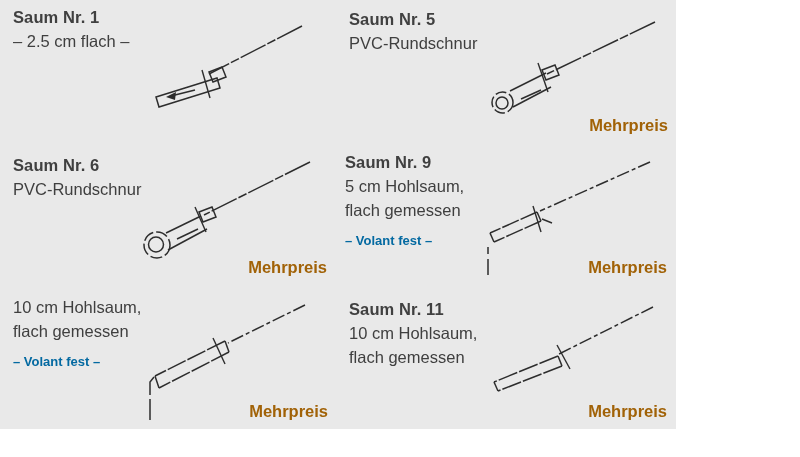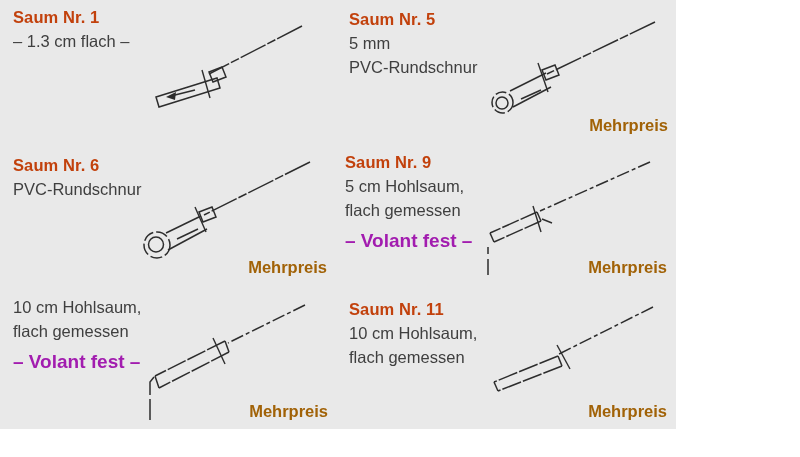--- a/index.html
+++ b/index.html
@@ -4,55 +4,54 @@
 <style>
   html,body{margin:0;padding:0;}
   body{
     width:800px;height:457px;position:relative;background:#ffffff;
     font-family:"Liberation Sans","DejaVu Sans",sans-serif;
     -webkit-font-smoothing:antialiased;overflow:hidden;
   }
   .sheet{position:absolute;left:0;top:0;width:676px;height:429px;background:#e9e9e9;}
   .panel{position:absolute;}
   .textblock{position:absolute;}
-  .title{font-size:16.5px;font-weight:700;color:#c2410c;margin:0;line-height:24px;letter-spacing:.1px;}
+  .title{font-size:16.5px;font-weight:700;color:#404040;margin:0;line-height:24px;letter-spacing:.1px;}
   .spec{font-size:16.5px;font-weight:400;color:#3f3f3f;margin:0;line-height:24px;}
-  .note{font-size:19px;font-weight:700;color:#a21caf;margin:7px 0 0 0;line-height:24px;}
+  .note{font-size:13px;font-weight:700;color:#0369a1;margin:7px 0 0 0;line-height:24px;}
   .mehrpreis{position:absolute;font-size:16.5px;font-weight:700;color:#a16207;line-height:18px;}
   .drawing{position:absolute;}
   .drawing path,.drawing line,.drawing circle,.drawing polygon{
     stroke:#2d2d2d;stroke-width:1.5;fill:none;stroke-linecap:butt;stroke-linejoin:miter;
   }
   .drawing .tick{stroke-width:1.4;}
   .drawing .solidfill{fill:#2d2d2d;stroke:none;}
 </style>
 </head>
 <body>
 
 <div class="sheet">
 
   <section class="panel" style="left:0;top:0;width:340px;height:145px;">
     <div class="textblock" style="left:13px;top:5px;">
       <h3 class="title">Saum Nr. 1</h3>
-      <p class="spec">– 1.3 cm flach –</p>
+      <p class="spec">– 2.5 cm flach –</p>
     </div>
     <svg class="drawing" style="left:145px;top:16px;" width="180" height="106" viewBox="0 0 180 106">
       <path d="M157 10 L64 58" stroke-dasharray="28 2 9 2"></path>
       <polygon points="11,81 72,62 75,72 14,91"></polygon>
       <polygon points="64,56 77,51 81,61 68,66"></polygon>
       <path d="M50 74 L26 80"></path>
       <polygon class="solidfill" points="21,81 31,76 30,84"></polygon>
       <path class="tick" d="M57 54 L65 82"></path>
     </svg>
   </section>
 
   <section class="panel" style="left:340px;top:0;width:336px;height:145px;">
     <div class="textblock" style="left:9px;top:7px;">
       <h3 class="title">Saum Nr. 5</h3>
-      <p class="spec">5 mm</p>
       <p class="spec">PVC-Rundschnur</p>
     </div>
     <svg class="drawing" style="left:140px;top:14px;" width="185" height="112" viewBox="0 0 185 112">
       <path d="M175 8 L67 60" stroke-dasharray="28 2 9 2"></path>
       <circle cx="22.5" cy="88.5" r="10.5" stroke-dasharray="11 3"></circle>
       <circle cx="22" cy="89" r="6"></circle>
       <path d="M30 77 L66 59"></path>
       <path d="M33 93 L71 73"></path>
       <path d="M41 85 L61 76"></path>
       <polygon points="62,56 75,51 79,61 66,66"></polygon>

